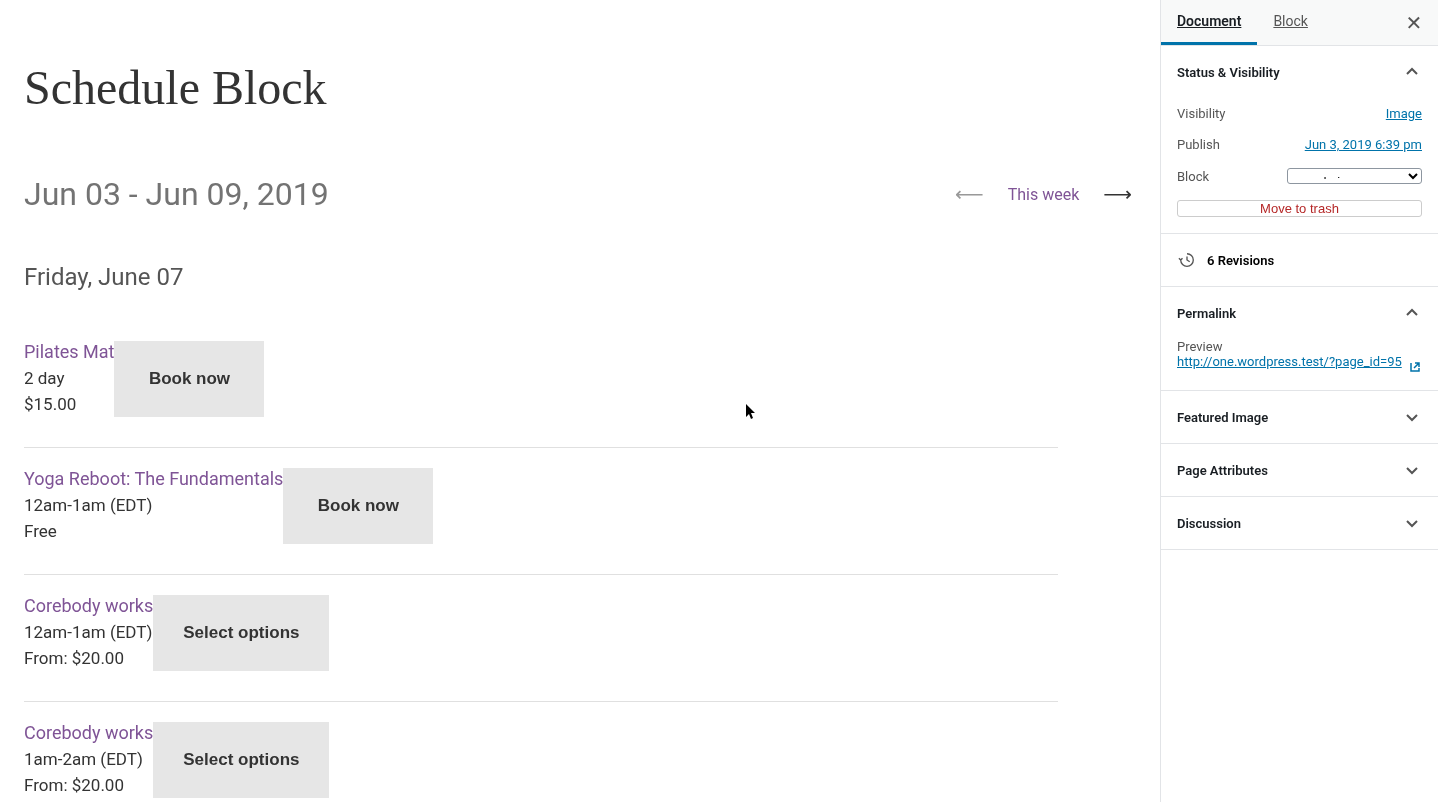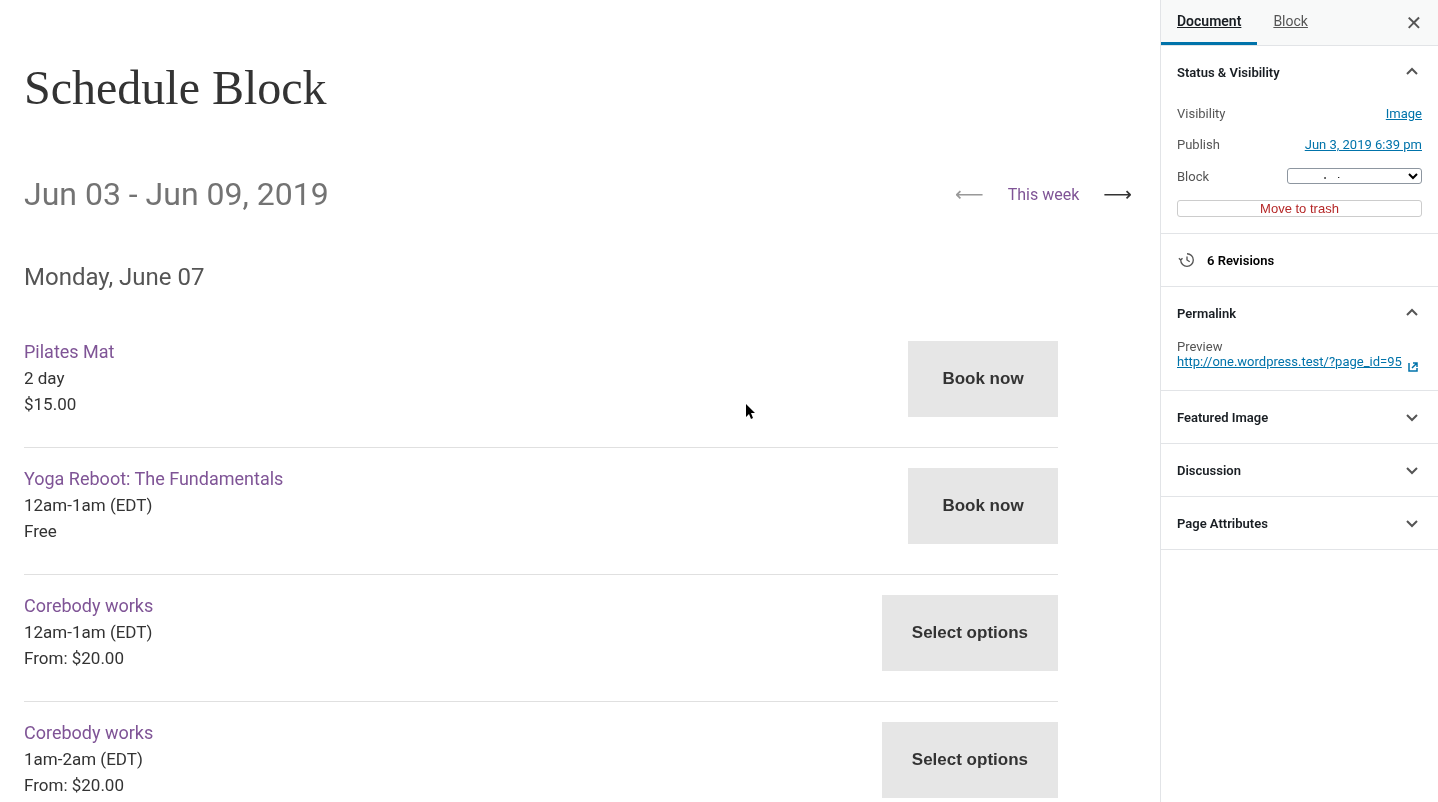--- a/index.html
+++ b/index.html
@@ -63,21 +63,20 @@
     .day-heading {
       font-size: 24px;
       color: #555;
       margin-bottom: 30px;
     }
     .event-list {
       max-width: 1034px;
     }
     .event-item {
       display: flex;
-      justify-content: space-between;
       align-items: flex-start;
       padding: 20px 0 30px 0;
       border-bottom: 1px solid #e0e0e0;
     }
     .event-item:last-child {
       border-bottom: none;
     }
     .event-details {
       display: flex;
       flex-direction: column;
@@ -251,20 +250,21 @@
     .permalink-url {
       color: #0073aa;
       text-decoration: underline;
       font-size: 13px;
       word-break: break-all;
       cursor: pointer;
       display: flex;
       align-items: flex-start;
       gap: 4px;
       flex-wrap: wrap;
+      justify-content: space-between;
     }
     .external-icon {
       display: inline-block;
       width: 14px;
       height: 14px;
       margin-top: 6px;
     }
   </style>
 </head>
 <body>
@@ -274,21 +274,21 @@
 
   <div class="schedule-header">
     <div class="date-range">Jun 03 - Jun 09, 2019</div>
     <div class="week-nav">
       <button class="arrow-btn">⟵</button>
       <a class="this-week-link">This week</a>
       <button class="arrow-btn next">⟶</button>
     </div>
   </div>
 
-  <div class="day-heading">Monday, June 07</div>
+  <div class="day-heading">Friday, June 07</div>
 
   <div class="event-list">
     <div class="event-item">
       <div class="event-details">
         <a class="event-title">Pilates Mat</a>
         <div class="event-time">2 day</div>
         <div class="event-price">$15.00</div>
       </div>
       <button class="event-button">Book now</button>
     </div>
@@ -402,32 +402,32 @@
       <span class="panel-chevron">
         <svg width="20" height="20" viewBox="0 0 20 20">
             <path d="M5 8 L10 13 L15 8" stroke="#555" stroke-width="2" fill="none"></path>
           </svg>
       </span>
     </div>
   </div>
 
   <div class="panel">
     <div class="panel-header">
+      <span>Page Attributes</span>
+      <span class="panel-chevron">
+        <svg width="20" height="20" viewBox="0 0 20 20">
+            <path d="M5 8 L10 13 L15 8" stroke="#555" stroke-width="2" fill="none"></path>
+          </svg>
+      </span>
+    </div>
+  </div>
+
+  <div class="panel">
+    <div class="panel-header">
       <span>Discussion</span>
       <span class="panel-chevron">
         <svg width="20" height="20" viewBox="0 0 20 20">
             <path d="M5 8 L10 13 L15 8" stroke="#555" stroke-width="2" fill="none"></path>
           </svg>
       </span>
     </div>
   </div>
-
-  <div class="panel">
-    <div class="panel-header">
-      <span>Page Attributes</span>
-      <span class="panel-chevron">
-        <svg width="20" height="20" viewBox="0 0 20 20">
-            <path d="M5 8 L10 13 L15 8" stroke="#555" stroke-width="2" fill="none"></path>
-          </svg>
-      </span>
-    </div>
-  </div>
 </div>
 
 </body></html>

